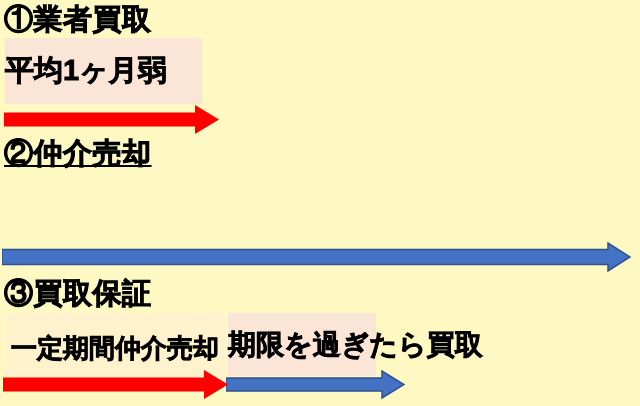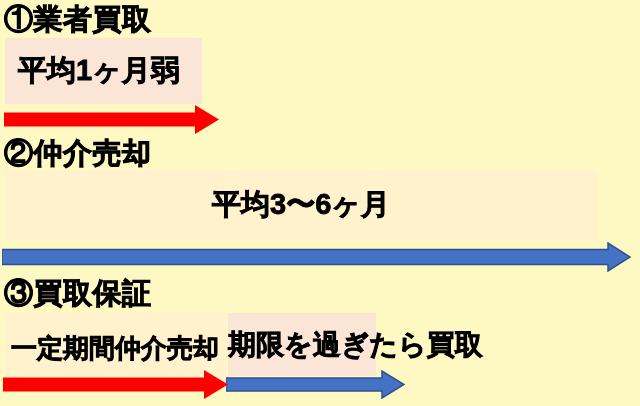--- a/index.html
+++ b/index.html
@@ -16,33 +16,33 @@
     position: absolute;
     left: 4px;
     font-size: 29px;
     font-weight: 900;
     letter-spacing: 0.5px;
     -webkit-text-stroke: 0.9px #000;
     white-space: nowrap;
     line-height: 1.1;
   }
   .t1 { top: 4px; }
-  .t2 { top: 138px; }
+  .t2 { top: 138px; text-decoration: underline; }
   .t3 { top: 278px; }
   .box {
     position: absolute;
     display: flex;
     align-items: center;
     font-weight: 900;
     -webkit-text-stroke: 0.8px #000;
     white-space: nowrap;
   }
   .peach { background: var(--peach-box, #FBE5D6); }
   .cream { background: var(--cream-box, #FFF2CC); }
-  .b1 { left: 5px;   top: 38px;  width: 197px; height: 66px; font-size: 29px; padding-left: 13px; box-sizing: border-box; }
+  .b1 { left: 5px;   top: 38px;  width: 197px; height: 66px; font-size: 29px; box-sizing: border-box; }
   .b2 { left: 5px;   top: 170px; width: 592px; height: 70px; font-size: 29px; justify-content: center; }
   .b3a{ left: 5px;   top: 313px; width: 221px; height: 71px; font-size: 26px; padding-left: 6px;  box-sizing: border-box; }
   .b3b{ left: 228px; top: 313px; width: 148px; height: 63px; font-size: 28px; box-sizing: border-box; overflow: visible; }
   .arrow { position: absolute; display: block; }
   .arrow-red  polygon { fill: var(--red-arrow, #FF0000); }
   .arrow-blue polygon { fill: var(--blue-arrow-fill, #4472C4); stroke: var(--blue-arrow-border, #2F528F); stroke-width: 1.5; }
   .a1 { left: 4px;   top: 105px; }
   .a2 { left: 2px;   top: 242px; }
   .a3 { left: 3px;   top: 370px; z-index: 2; }
   .a4 { left: 226px; top: 370px; z-index: 1; }
@@ -54,23 +54,20 @@
 
   <div class="sec-title t1">①業者買取</div>
   <div class="box peach b1">
     <span>平均1ヶ月弱</span>
   </div>
   <svg class="arrow arrow-red a1" width="215" height="29" viewBox="0 0 215 29" aria-hidden="true">
     <polygon points="0,7.5 191,7.5 191,0 215,14.5 191,29 191,21.5 0,21.5"></polygon>
   </svg>
 
   <div class="sec-title t2">②仲介売却</div>
-  <div class="box cream b2">
-    <span>平均3〜6ヶ月</span>
-  </div>
   <svg class="arrow arrow-blue a2" width="630" height="30" viewBox="0 0 630 30" aria-hidden="true">
     <polygon points="0,7.5 606,7.5 606,1 628,15 606,29 606,22.5 0,22.5"></polygon>
   </svg>
 
   <div class="sec-title t3">③買取保証</div>
   <div class="box cream b3a">
     <span>一定期間仲介売却</span>
   </div>
   <div class="box peach b3b">
     <span>期限を過ぎたら買取</span>

